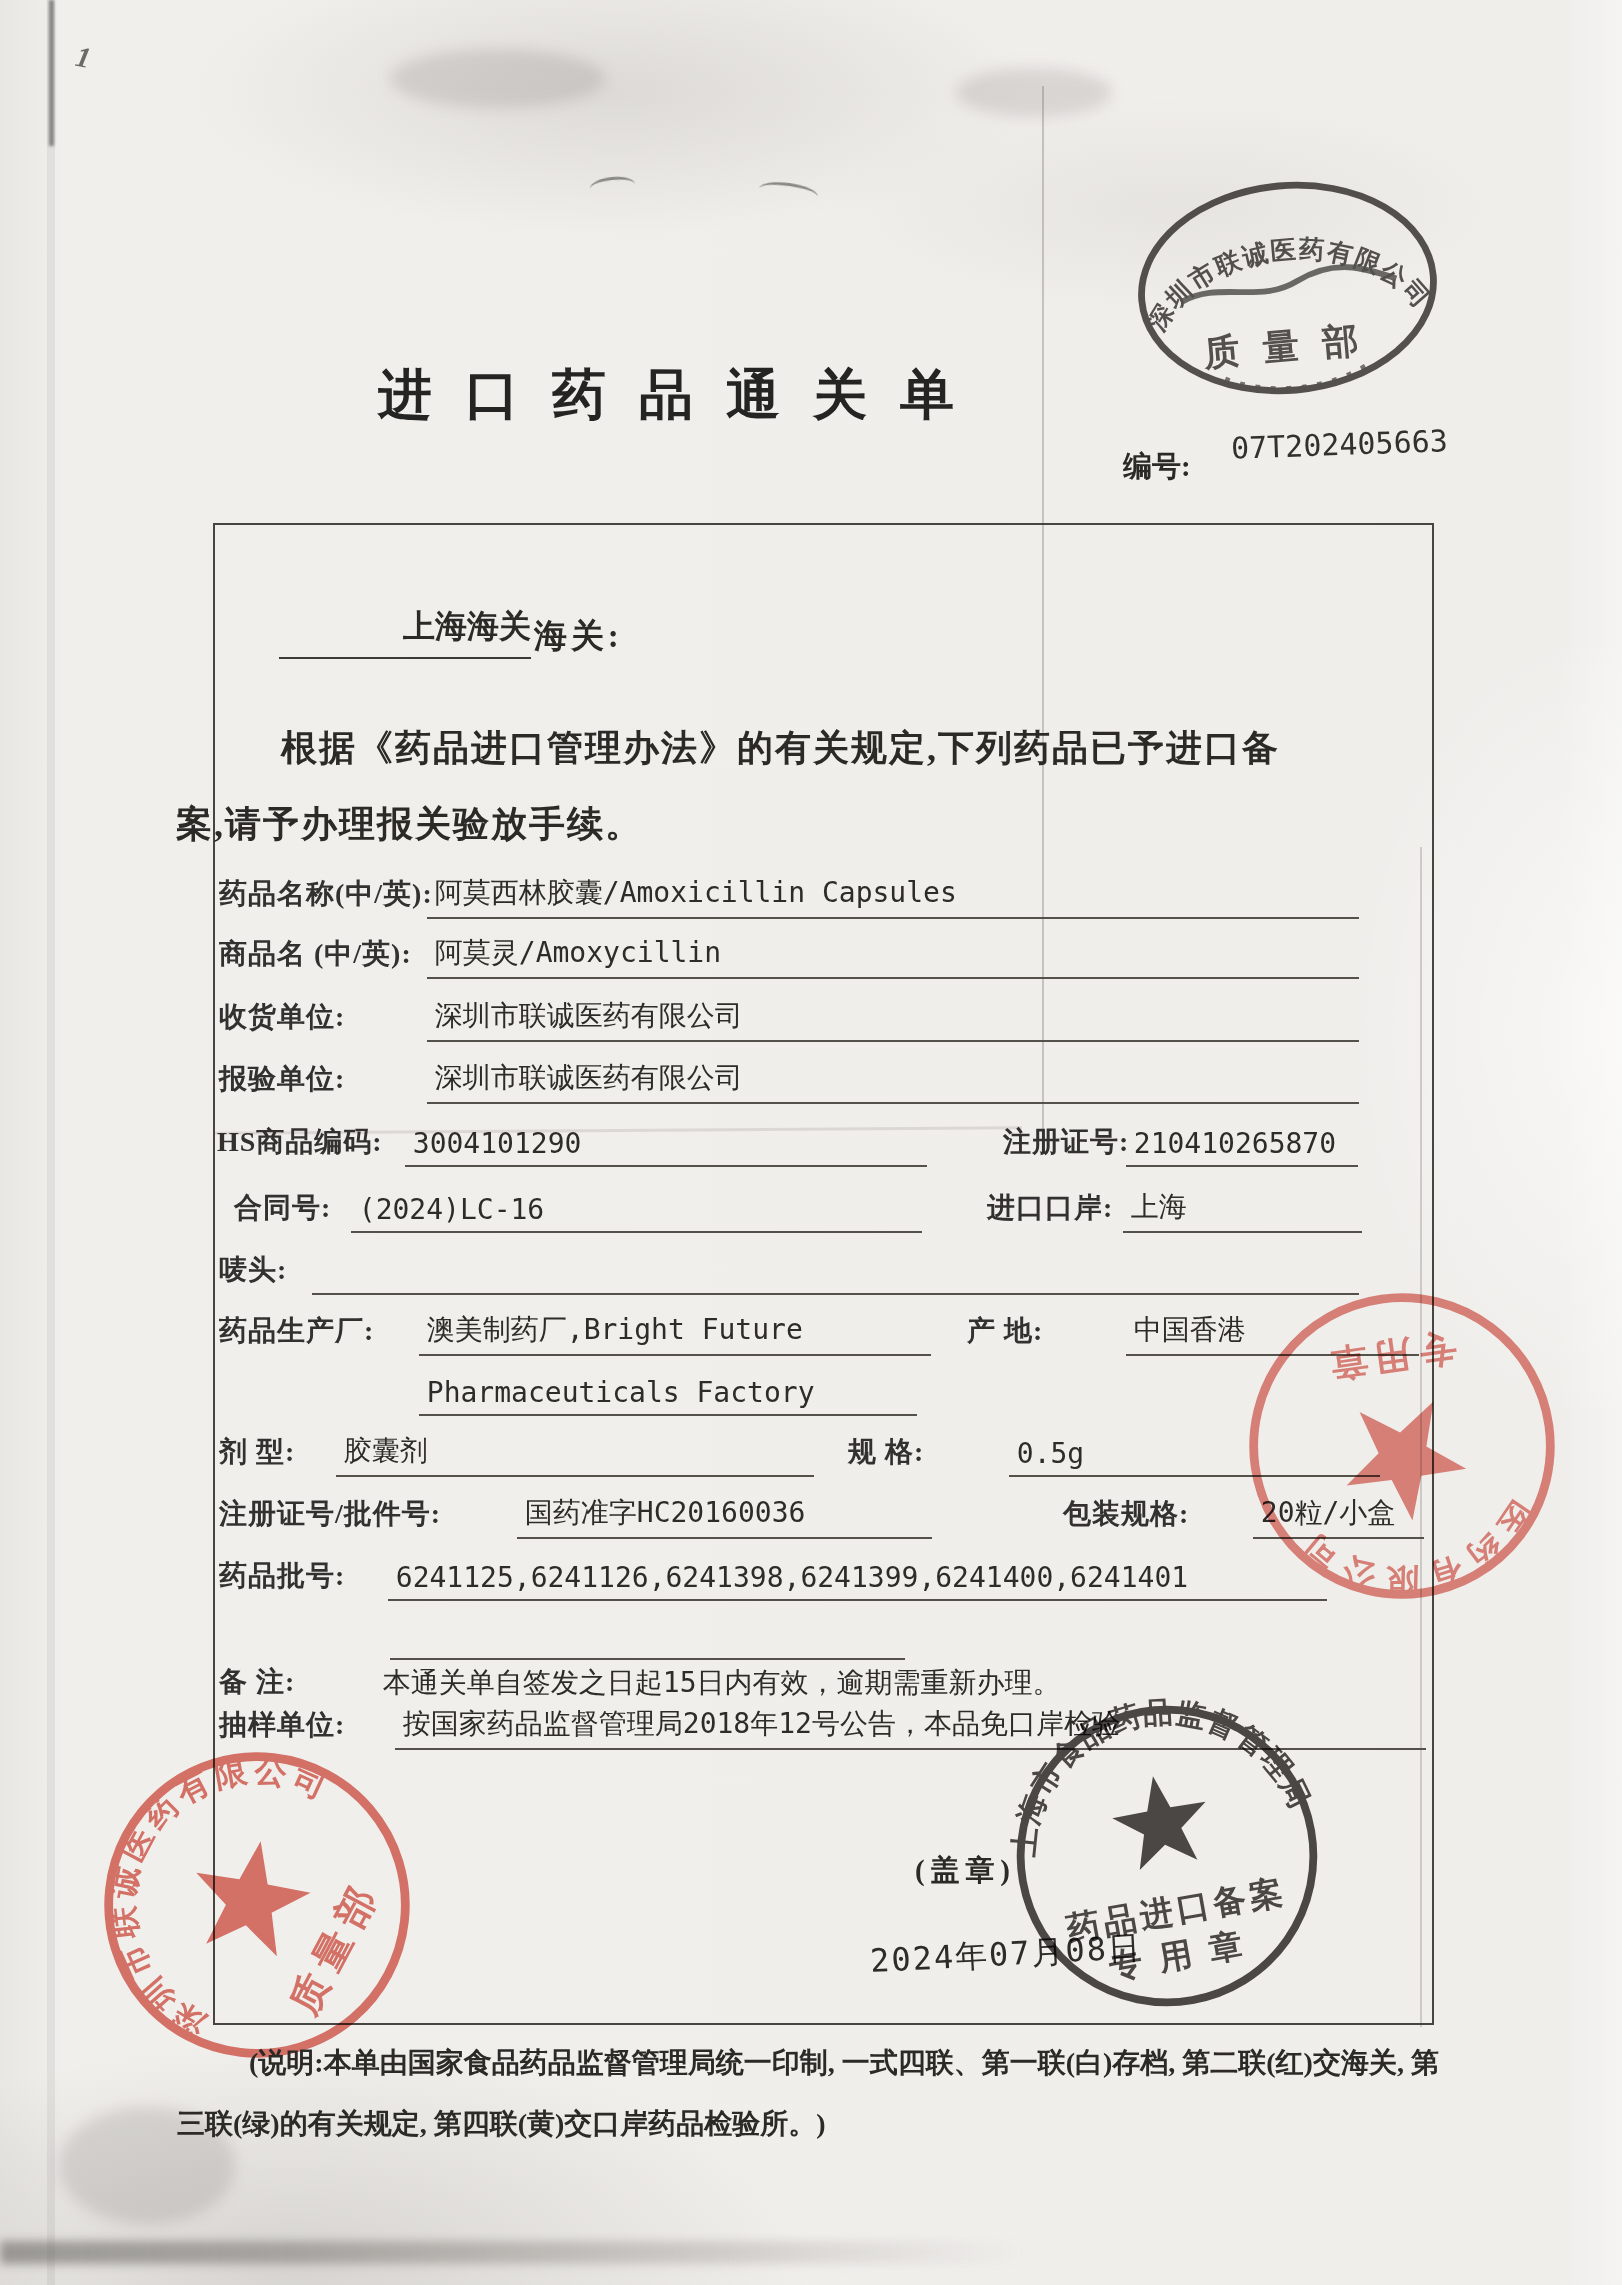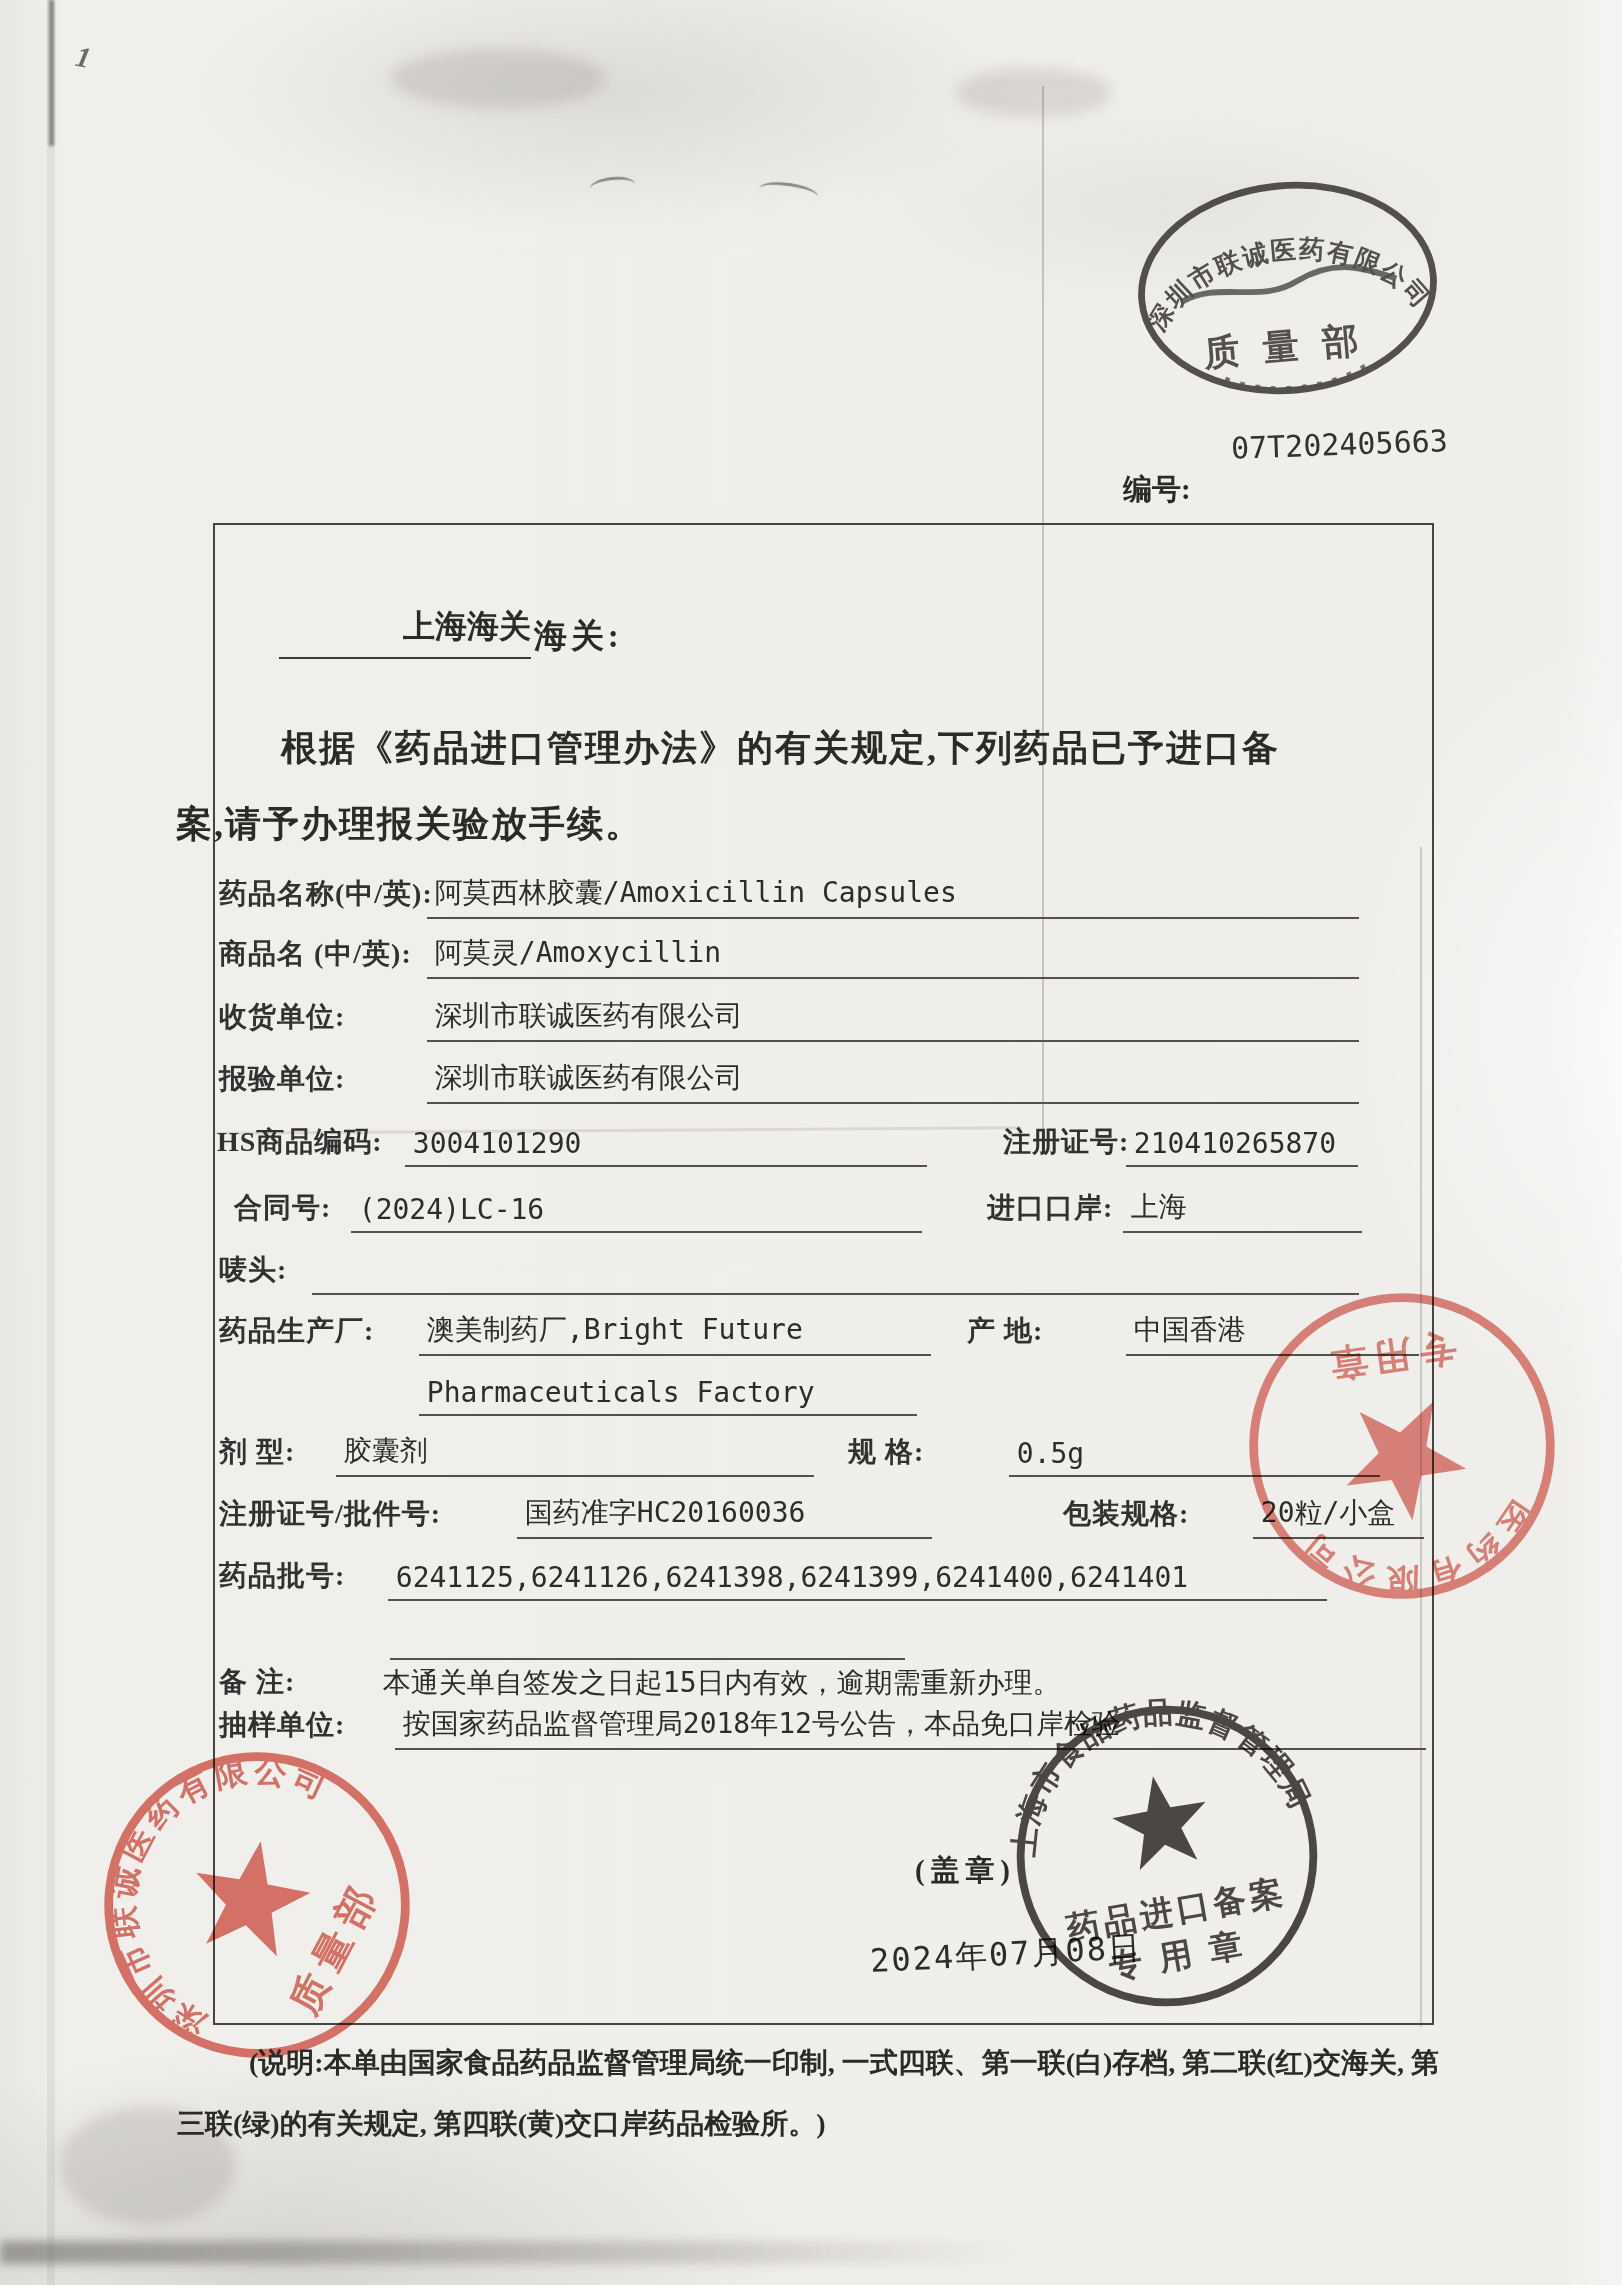--- a/index.html
+++ b/index.html
@@ -18,21 +18,21 @@
   .edge-col{position:absolute;left:47px;top:0;width:7.8px;height:100%;background:rgba(110,108,104,.10);}
   .fold-v1{position:absolute;left:1042px;top:86px;width:2px;height:1048px;background:rgba(118,114,108,.35);}
   .fold-v2{position:absolute;left:1420px;top:847px;width:2px;height:1180px;background:rgba(118,114,108,.30);}
   .crease-h{position:absolute;left:213px;top:1129px;width:809px;height:2.9px;background:rgba(165,160,152,.28);transform:rotate(-.4deg);}
   .bottom-band{position:absolute;left:0;top:2241px;width:1024px;height:23.4px;background:linear-gradient(90deg,rgba(95,93,89,.55),rgba(120,117,112,.25) 70%,transparent);filter:blur(4.9px);}
   .smudge{position:absolute;border-radius:50%;filter:blur(6.8px);background:rgba(92,90,86,.16);}
   .squiggle{position:absolute;width:45px;height:15.6px;border-top:3.9px solid rgba(60,58,55,.55);border-radius:50%;filter:blur(0.6px);}
   .handwritten{position:absolute;left:76px;top:41px;font:italic bold 29px "Liberation Serif",serif;color:#4c4a47;transform:rotate(12deg);opacity:.8;}
   
   .title{position:absolute;left:378px;top:359px;font-size:54px;font-weight:bold;letter-spacing:33px;color:#242423;white-space:nowrap;}
-  .serial-label{position:absolute;left:1123px;top:470px;font-size:29px;font-weight:bold;}
+  .serial-label{position:absolute;left:1123px;top:447px;font-size:29px;font-weight:bold;}
   .serial-value{position:absolute;left:1231px;top:427px;font-size:30px;font-family:"DejaVu Sans Mono",monospace;color:#33312e;transform:rotate(-2deg);}
   
   .form-box{position:absolute;left:213px;top:523px;width:1217px;height:1498px;border:2.9px solid #47453f;}
   .salute-name{position:absolute;left:279px;top:605px;width:252px;text-align:right;font-size:32px;font-weight:bold;border-bottom:2.9px solid #3c3a36;padding-bottom:8px;}
   .salute-suffix{position:absolute;left:534px;top:614px;font-size:33px;font-weight:bold;letter-spacing:3.9px;}
   .para1{position:absolute;left:281px;top:724px;font-size:36px;font-weight:bold;letter-spacing:2px;white-space:nowrap;}
   .para2{position:absolute;left:176px;top:800px;font-size:36px;font-weight:bold;letter-spacing:2px;white-space:nowrap;}
   
   .row{position:absolute;left:0;width:1623px;height:45px;}
   .lbl{position:absolute;bottom:5.9px;font-size:28px;font-weight:bold;white-space:nowrap;letter-spacing:1px;color:#333130;}
@@ -73,20 +73,21 @@
   <div class="fold-v2"></div>
   <div class="crease-h"></div>
   <div class="bottom-band"></div>
   <div class="smudge" style="left:390px;top:49px;width:215px;height:59px;"></div>
   <div class="smudge" style="left:956px;top:68px;width:156px;height:49px;"></div>
   <div class="smudge" style="left:59px;top:2107px;width:176px;height:117px;"></div>
   <div class="squiggle" style="left:590px;top:177px;transform:rotate(-6deg);"></div>
   <div class="squiggle" style="left:759px;top:183px;transform:rotate(8deg);width:59px;"></div>
   <div class="handwritten">1</div>
 
+  <div class="title">进口药品通关单</div>
   <div class="serial-label">编号:</div>
   <div class="serial-value">07T202405663</div>
 
   <svg class="stamp oval-stamp" width="351" height="254" viewBox="-180 -130 360 260">
     <defs>
         <path id="arcOval" d="M -135,42 A 140 98 0 0 1 135,42"></path>
       </defs>
     <ellipse cx="0" cy="0" rx="150" ry="105"></ellipse>
     <text font-size="26" letter-spacing="2" text-anchor="middle">
       <textPath href="#arcOval" startOffset="50%">深圳市联诚医药有限公司</textPath>

